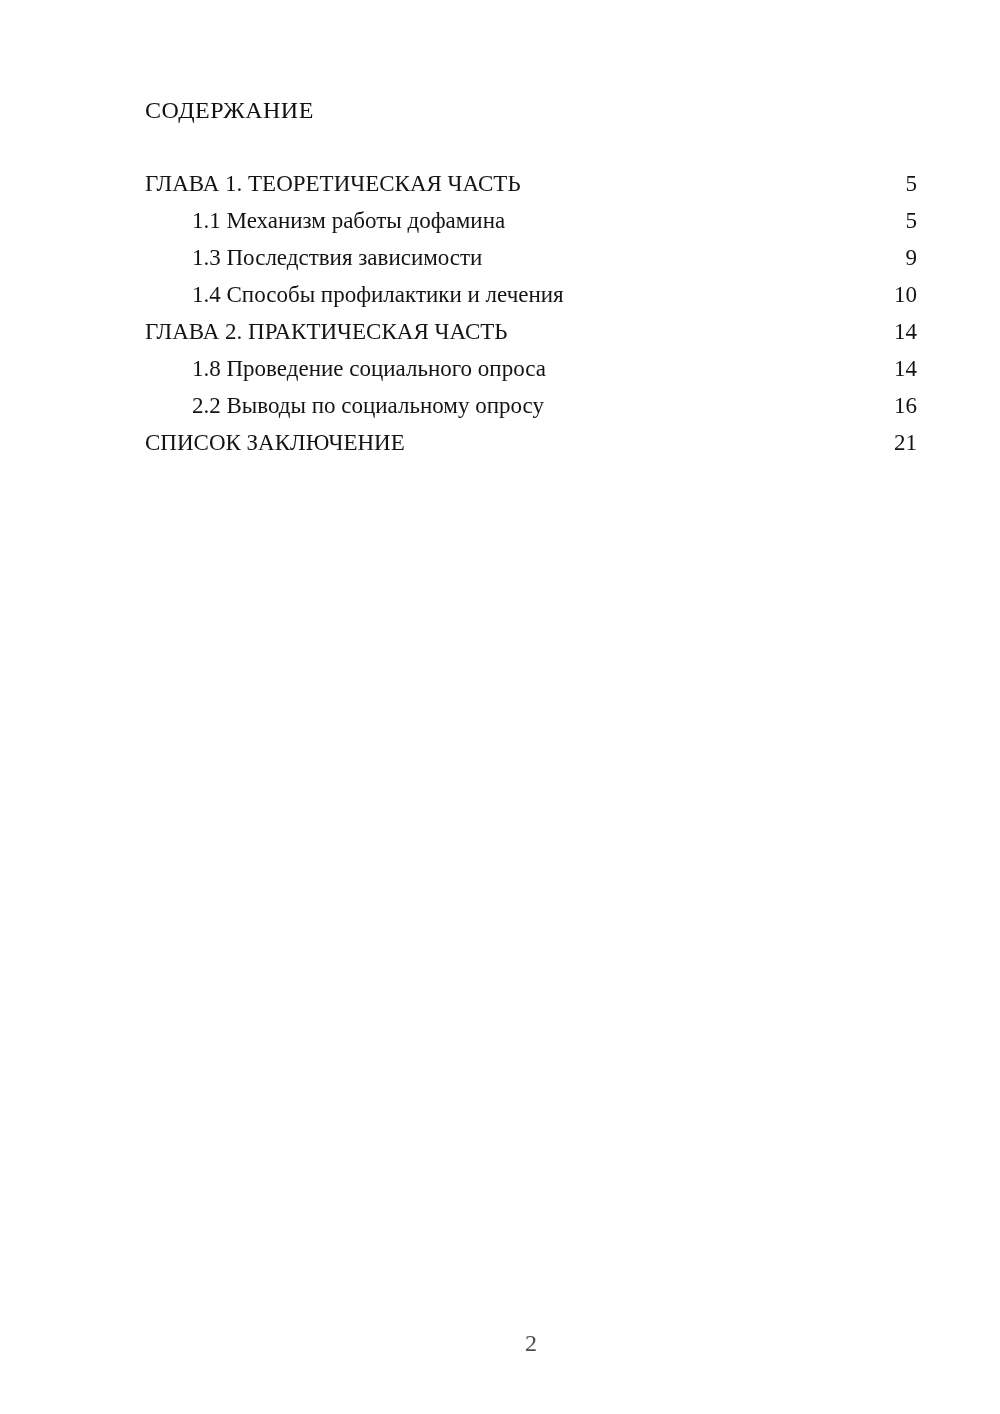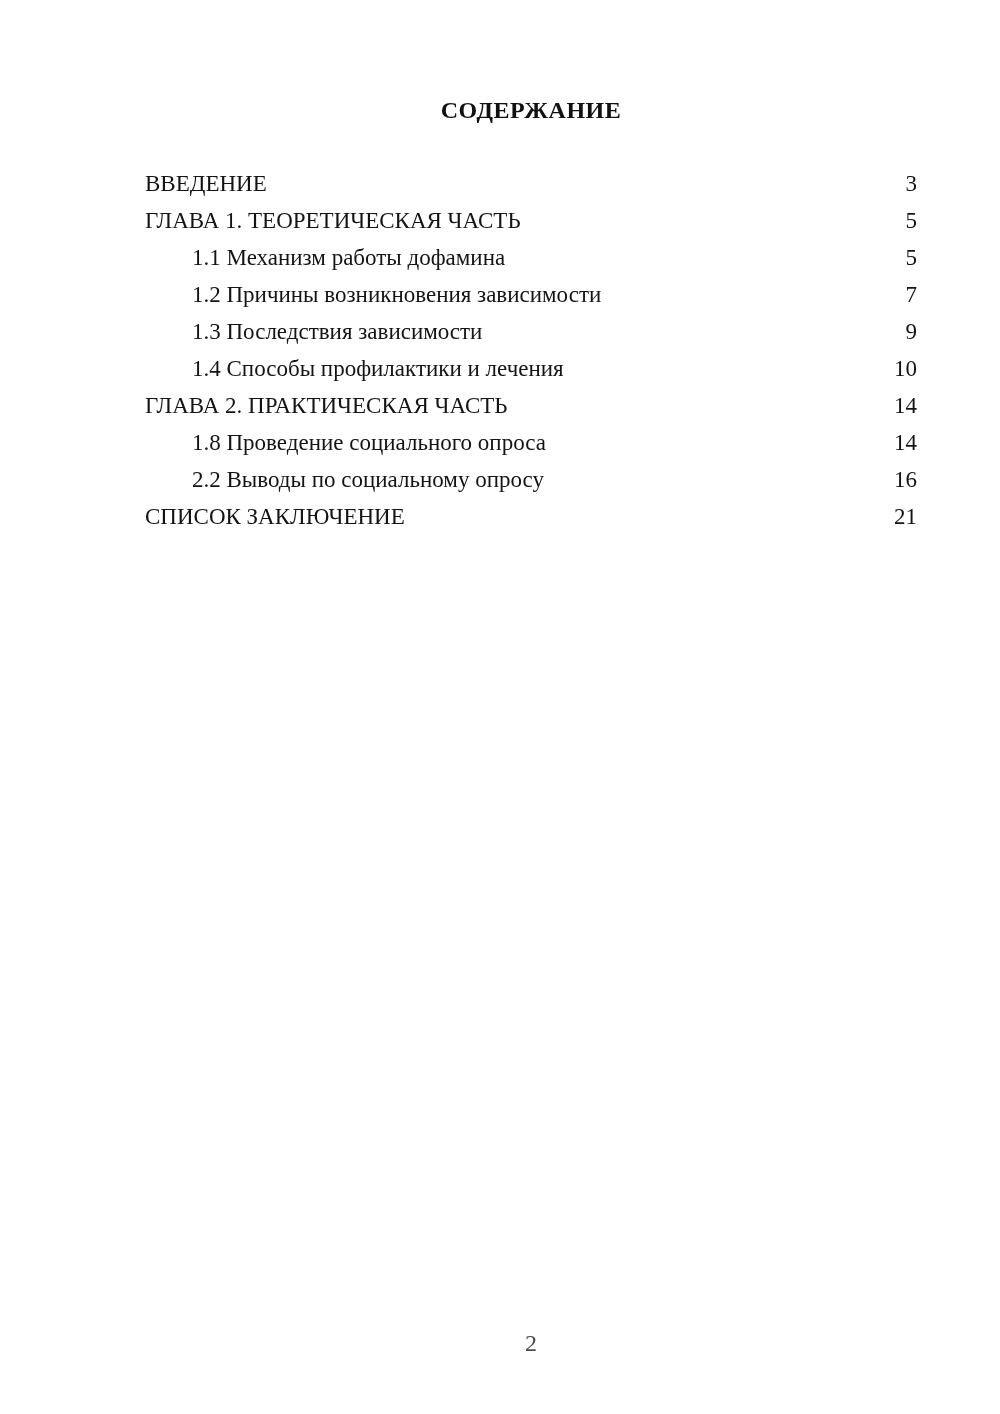--- a/index.html
+++ b/index.html
@@ -16,24 +16,24 @@
     font-family: "Liberation Serif", "DejaVu Serif", serif;
     color: #141414;
     overflow: hidden;
   }
   .doc-title {
     position: absolute;
     top: 96px;
     left: 145px;
     right: 83px;
     margin: 0;
-    text-align: center;
+    text-align: left;
     font-size: 24px;
     line-height: 28px;
-    font-weight: bold;
+    font-weight: normal;
     letter-spacing: 0.5px;
     color: #111111;
   }
   .toc {
     position: absolute;
     top: 165px;
     left: 145px;
     right: 83px;
   }
   .toc-row {
@@ -69,34 +69,26 @@
   }
 </style>
 </head>
 <body>
 
 <div class="page">
   <h1 class="doc-title">СОДЕРЖАНИЕ</h1>
 
   <div class="toc" id="toc">
       <div class="toc-row">
-        <span class="toc-label">ВВЕДЕНИЕ</span>
-        <span class="toc-page">3</span>
-      </div>
-      <div class="toc-row">
         <span class="toc-label">ГЛАВА 1. ТЕОРЕТИЧЕСКАЯ ЧАСТЬ</span>
         <span class="toc-page">5</span>
       </div>
       <div class="toc-row sub">
         <span class="toc-label">1.1 Механизм работы дофамина</span>
         <span class="toc-page">5</span>
-      </div>
-      <div class="toc-row sub">
-        <span class="toc-label">1.2 Причины возникновения зависимости</span>
-        <span class="toc-page">7</span>
       </div>
       <div class="toc-row sub">
         <span class="toc-label">1.3 Последствия зависимости</span>
         <span class="toc-page">9</span>
       </div>
       <div class="toc-row sub">
         <span class="toc-label">1.4 Способы профилактики и лечения</span>
         <span class="toc-page">10</span>
       </div>
       <div class="toc-row">

